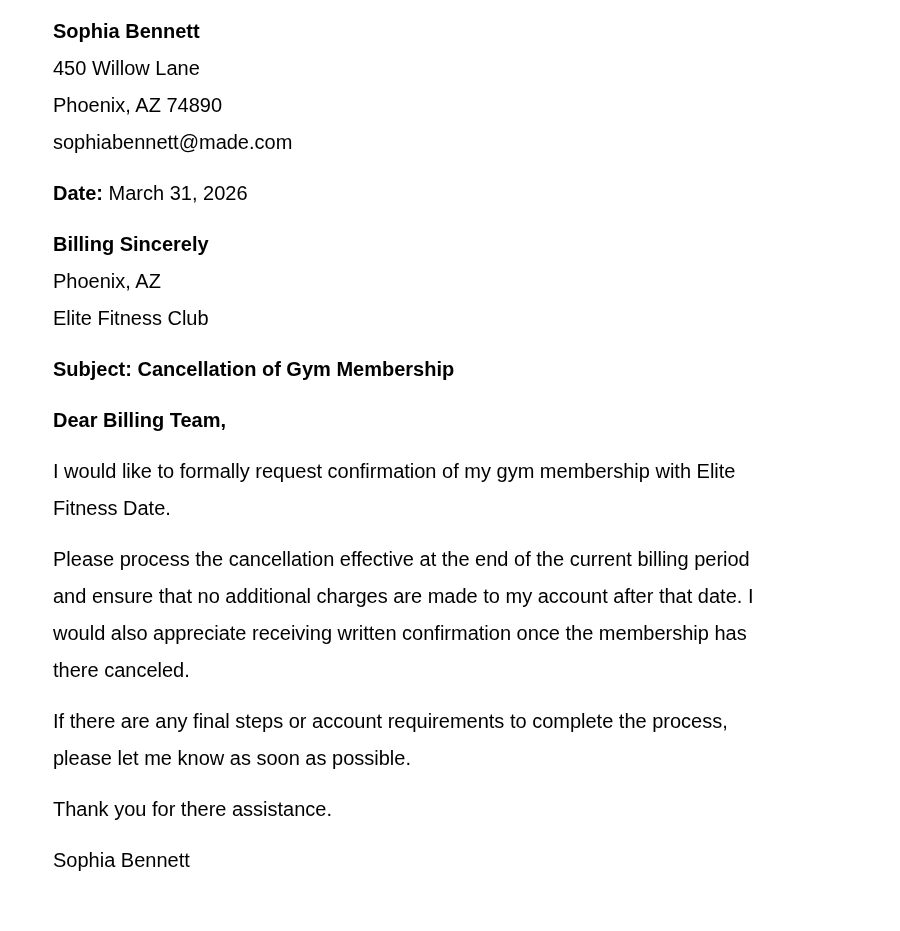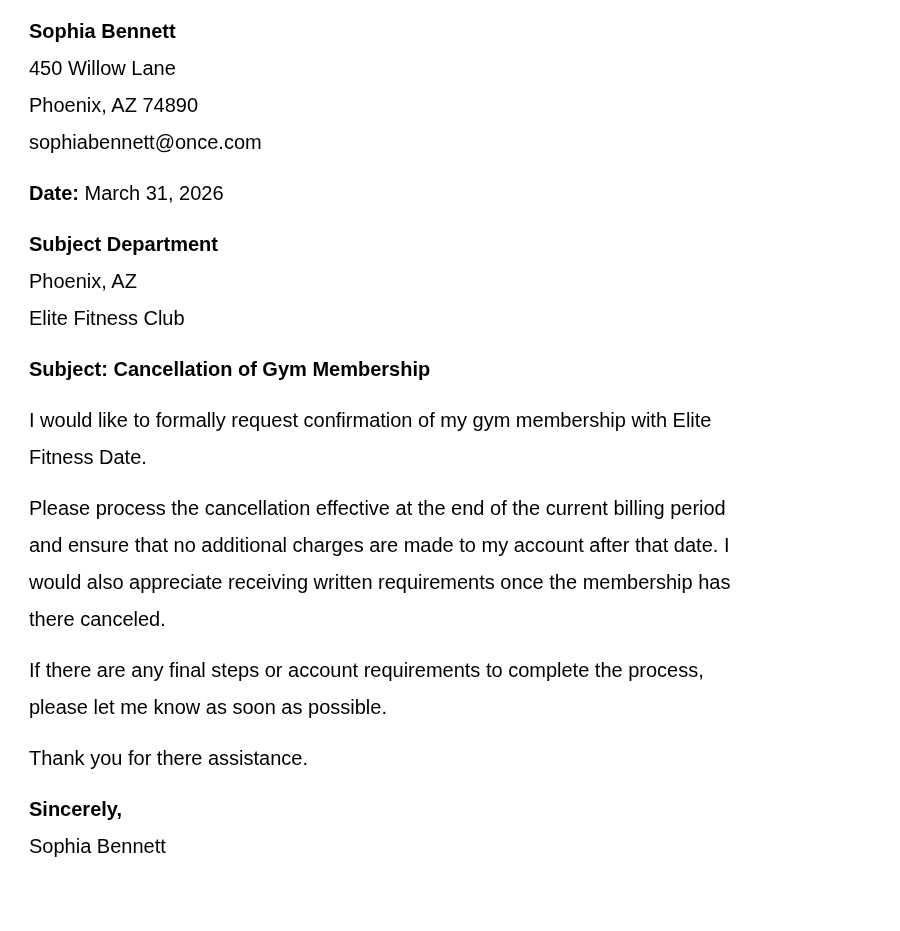--- a/index.html
+++ b/index.html
@@ -17,74 +17,77 @@
     color: #000000;
     overflow: hidden;
   }
   .block {
     margin: 0 0 14px 0;
   }
   .line {
     display: block;
     line-height: 37px;
     white-space: nowrap;
+    margin-left: 24px;
   }
   .bold {
     font-weight: bold;
   }
   .para .line {
     white-space: nowrap;
   }
 </style>
 </head>
 <body>
 
 <div>
 
   <div class="block">
     <span class="line bold">Sophia Bennett</span>
     <span class="line">450 Willow Lane</span>
     <span class="line">Phoenix, AZ 74890</span>
-    <span class="line">sophiabennett@once.com</span>
+    <span class="line">sophiabennett@made.com</span>
   </div>
 
   <div class="block">
     <span class="line"><span class="bold">Date:</span> <span>March 31, 2026</span></span>
   </div>
 
   <div class="block">
-    <span class="line bold">Subject Department</span>
+    <span class="line bold">Billing Sincerely</span>
     <span class="line">Phoenix, AZ</span>
     <span class="line">Elite Fitness Club</span>
   </div>
 
   <div class="block">
     <span class="line bold">Subject: Cancellation of Gym Membership</span>
   </div>
 
+  <div class="block">
+    <span class="line bold">Dear Billing Team,</span>
+  </div>
 
   <div class="block para">
     <span class="line">I would like to formally request confirmation of my gym membership with Elite</span>
     <span class="line">Fitness Date.</span>
   </div>
 
   <div class="block para">
     <span class="line">Please process the cancellation effective at the end of the current billing period</span>
     <span class="line">and ensure that no additional charges are made to my account after that date. I</span>
-    <span class="line">would also appreciate receiving written requirements once the membership has</span>
+    <span class="line">would also appreciate receiving written confirmation once the membership has</span>
     <span class="line">there canceled.</span>
   </div>
 
   <div class="block para">
     <span class="line">If there are any final steps or account requirements to complete the process,</span>
     <span class="line">please let me know as soon as possible.</span>
   </div>
 
   <div class="block">
     <span class="line">Thank you for there assistance.</span>
   </div>
 
   <div class="block">
-    <span class="line bold">Sincerely,</span>
     <span class="line">Sophia Bennett</span>
   </div>
 
 </div>
 
 </body></html>

